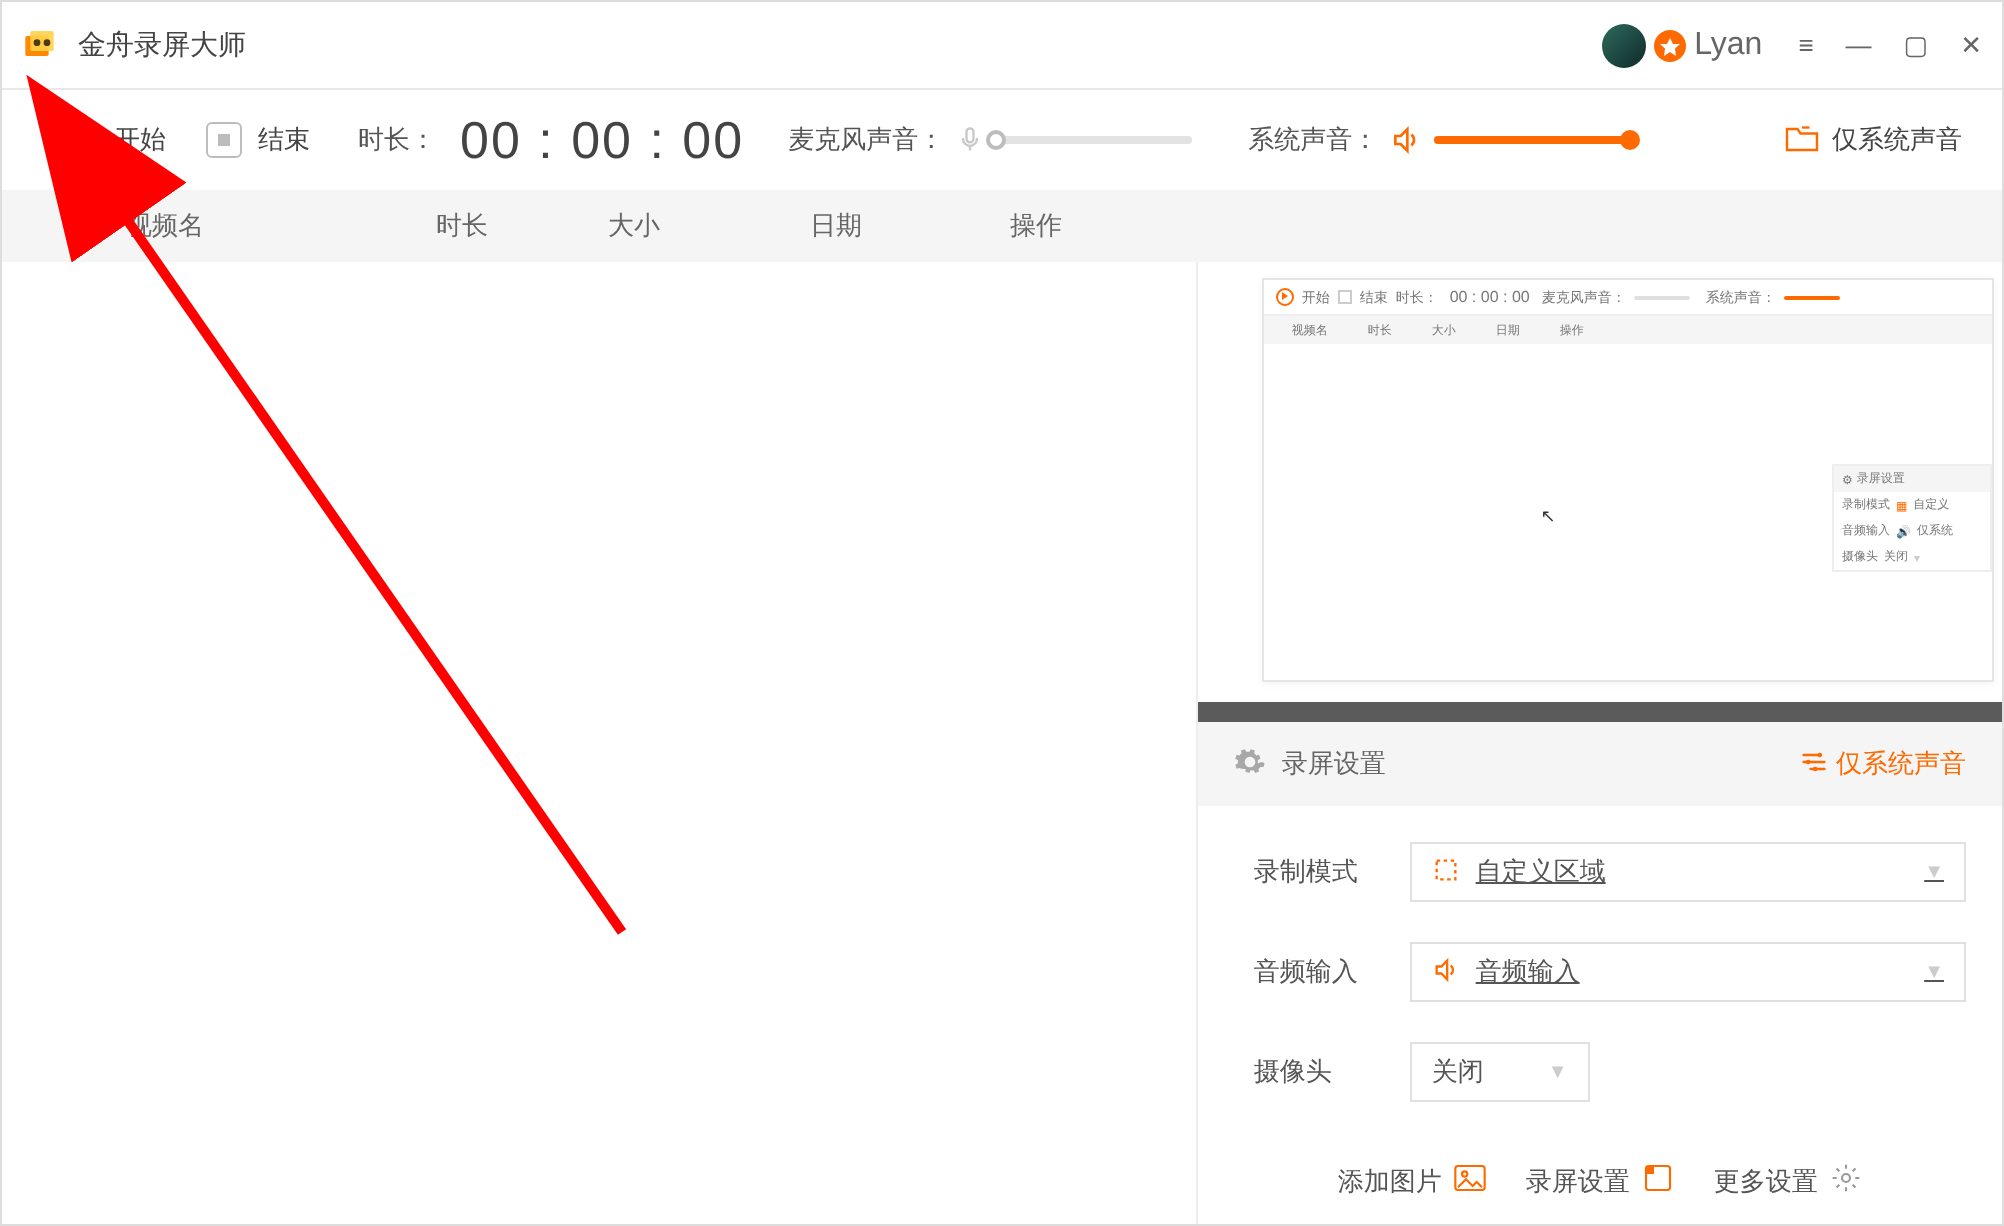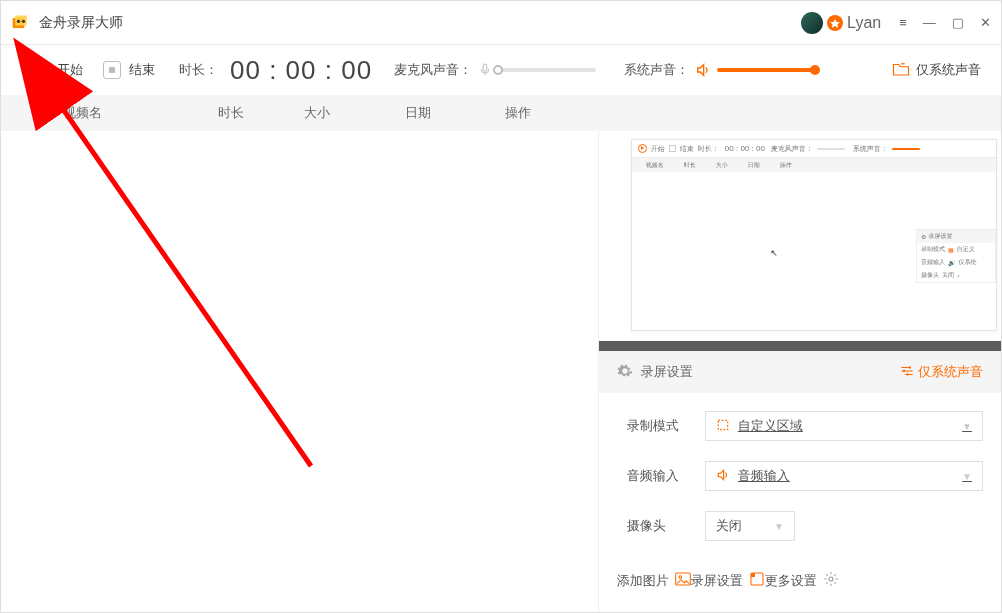--- a/index.html
+++ b/index.html
@@ -89,21 +89,21 @@
   .settings-body{padding:18px 18px 0 28px;display:flex;flex-direction:column;gap:20px;}
   .srow{display:flex;align-items:center;gap:18px;}
   .srow .lab{width:60px;color:#555;}
   .select{height:30px;border:1px solid #e0e0e0;display:flex;align-items:center;padding:0 10px;gap:8px;color:#555;cursor:pointer;position:relative;}
   .select .sel-icon{color:var(--orange);}
   .select.big{flex:1;text-decoration:underline;}
   .select.small{width:90px;}
   .select .caret{margin-left:auto;color:#ccc;font-size:10px;}
 
   
-  .actions{margin-top:auto;padding:30px 18px 24px 18px;display:flex;justify-content:flex-start;}
+  .actions{margin-top:auto;padding:30px 18px 14px 18px;display:flex;justify-content:center;gap:20px;}
   .act{display:flex;align-items:center;gap:6px;color:#555;cursor:pointer;}
   .act .ic{color:var(--orange);}
   .act.grey .ic{color:#9a9a9a;}
 
   
   .red-arrow{position:absolute;left:0;top:0;pointer-events:none;}
 </style>
 </head>
 <body>
 

